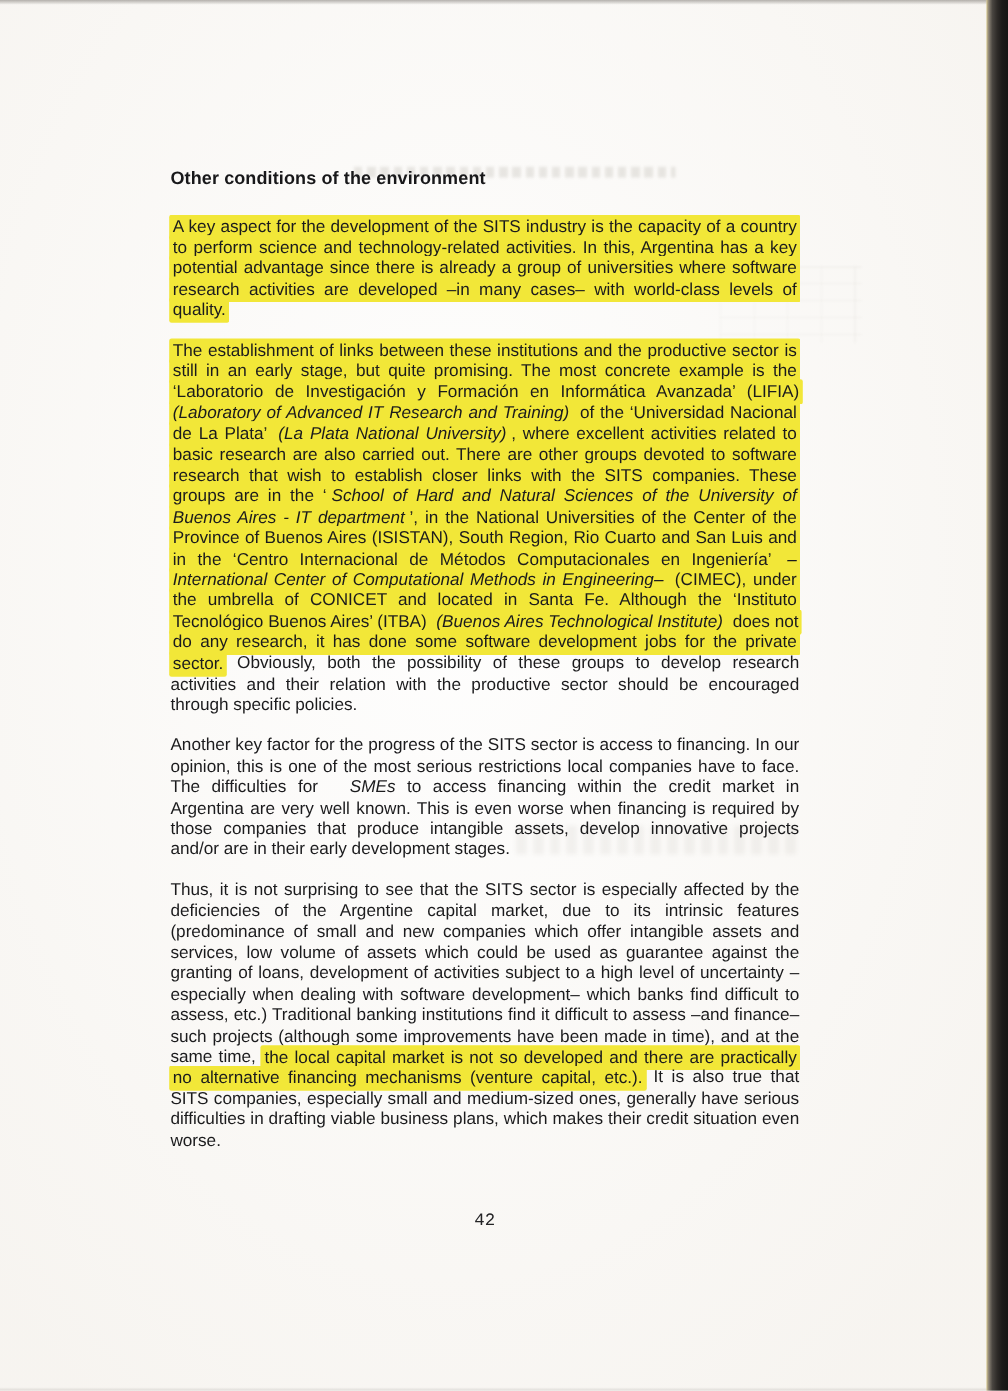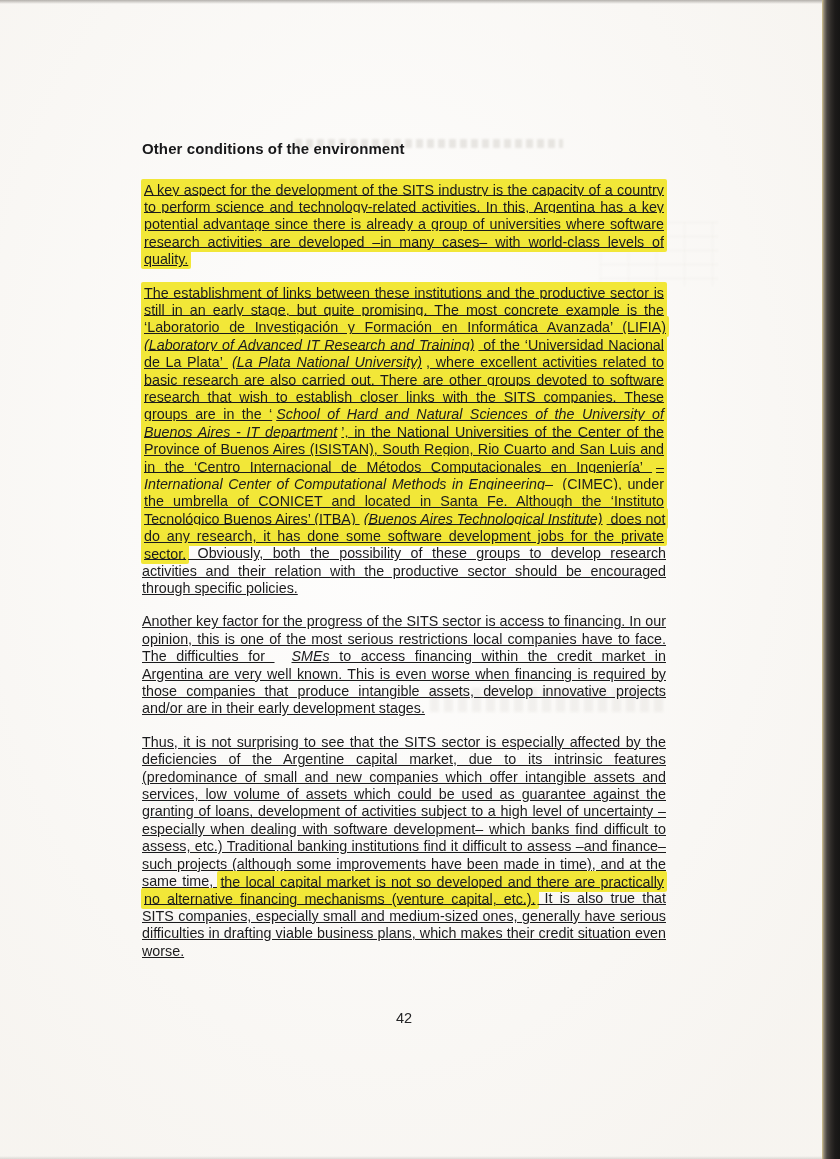--- a/index.html
+++ b/index.html
@@ -36,34 +36,33 @@
   }
   .heading {
     font-size: 15px; font-weight: bold; margin: 16px 0 24px 0;
     letter-spacing: 0.1px;
   }
   .content p {
     font-size: 14.3px; line-height: 17.4px;
     text-align: justify;
     margin: 0 0 16px 0;
     color: #1b1b1d;
-    text-decoration: underline;
   }
   .it { font-style: italic; margin-left: 17px; }
   .hl {
     background-color: var(--hl, #f2e738);
     padding: 2.5px 3px;
     margin: -2.5px -1px;
     box-decoration-break: clone;
     -webkit-box-decoration-break: clone;
     border-radius: 2px;
   }
   .page-number {
     position: absolute; left: 142px; top: 1010px; width: 524px;
-    text-align: center; font-size: 14.5px; color: #242426;
+    text-align: center; font-size: 14.5px; color: #242426; font-family: Liberation Mono, monospace;
   }
   
   .ghost { position: absolute; pointer-events: none; }
   .ghost-1 {
     left: 295px; top: 139px; width: 268px; height: 9px;
     background: repeating-linear-gradient(to right,
       rgba(148,142,130,0.5) 0 7px, rgba(148,142,130,0) 7px 11px);
     filter: blur(1.2px); opacity: 0.38;
   }
   .ghost-2 {

